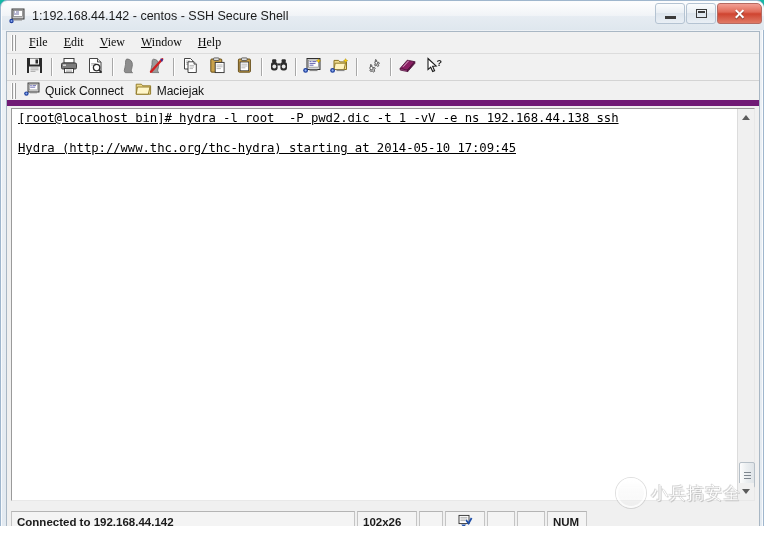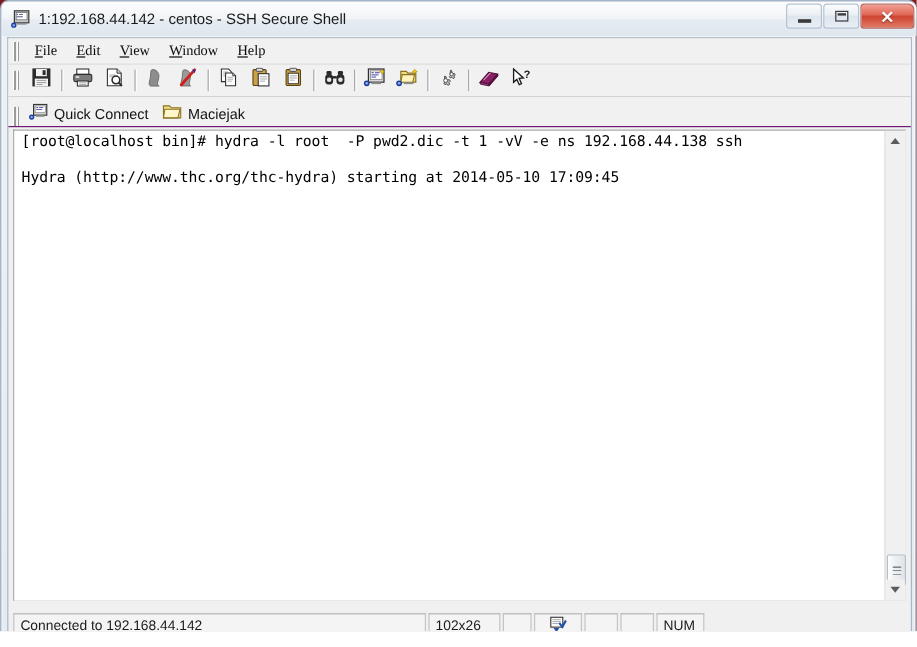--- a/index.html
+++ b/index.html
@@ -9,21 +9,21 @@
   }
   body {
     font-family: "Liberation Sans", sans-serif;
     -webkit-font-smoothing: antialiased;
   }
   #app {
     position: relative;
     width: 764px;
     height: 526px;
     overflow: hidden;
-    background: #7f1d1d;
+    background: #14b8a6;
   }
 
   
   .window {
     position: absolute;
     left: 0; top: 0;
     width: 764px;
     height: 539px;
     box-sizing: border-box;
     border: 1px solid #9fb6cd;
@@ -189,23 +189,23 @@
   }
 
   
   .qcbar {
     position: absolute;
     left: 0; top: 49px;
     width: 100%;
     height: 25px;
     box-sizing: border-box;
     background: #f1f1f1;
-    border-bottom: 1px solid #701a75;
-    display: flex;
-    align-items: flex-end;
+    border-bottom: 6px solid #701a75;
+    display: flex;
+    align-items: center;
   }
   .qc-item {
     display: flex;
     align-items: center;
     height: 21px;
     padding: 0 6px 0 3px;
     margin-right: 2px;
     font-size: 12px;
     color: #111;
     white-space: nowrap;
@@ -237,20 +237,21 @@
     overflow: hidden;
   }
   .term-line {
     font-family: "DejaVu Sans Mono", "Liberation Mono", monospace;
     font-size: 12.3px;
     line-height: 15.05px;
     color: #000000;
     white-space: pre;
     letter-spacing: -0.08px;
     height: 15.05px;
+    text-decoration: underline;
   }
   .cursor {
     display: inline-block;
     width: 7px;
     height: 12px;
     background: #1111cc;
     vertical-align: -2px;
   }
 
   
@@ -323,20 +324,21 @@
     background: #f4f4f4;
     font-size: 11.5px;
     color: #1b1b1b;
     display: flex;
     align-items: center;
     padding: 0 5px;
     margin-right: 2px;
     white-space: nowrap;
     overflow: hidden;
     font-family: "Liberation Sans", sans-serif;
+    font-weight: bold;
   }
   .sb-main   { flex: 0 0 344px; }
   .sb-cipher { flex: 0 0 186px; }
   .sb-size   { flex: 0 0 60px; }
   .sb-blank1 { flex: 0 0 24px; }
   .sb-icon   { flex: 0 0 40px; justify-content: center; }
   .sb-blank2 { flex: 0 0 28px; }
   .sb-blank3 { flex: 0 0 28px; }
   .sb-num    { flex: 0 0 40px; }
 
@@ -654,15 +656,19 @@
           </span>
         </div>
         <div class="sb-panel sb-blank2"></div>
         <div class="sb-panel sb-blank3"></div>
         <div class="sb-panel sb-num">NUM</div>
 
       </div>
 
     </div>
 
+    <div class="watermark">
+      <span class="wm-logo"></span>
+      <span class="wm-text">小兵搞安全</span>
+    </div>
 
   </div>
 </div>
 
 </body></html>

